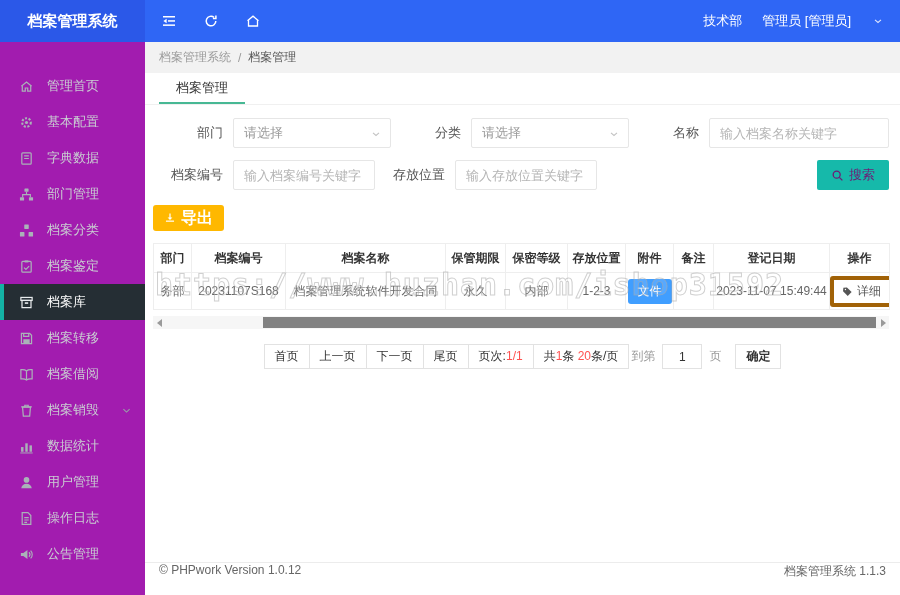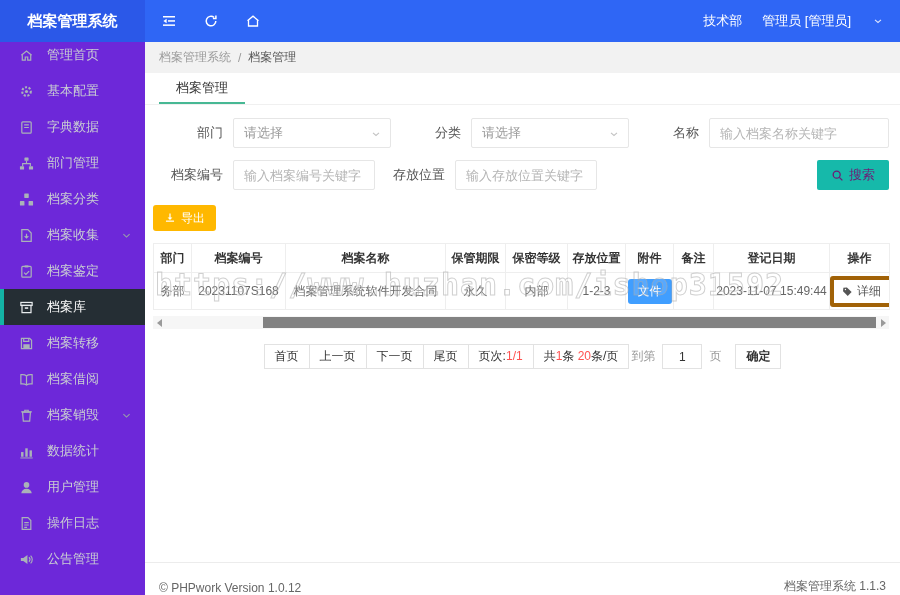--- a/index.html
+++ b/index.html
@@ -11,21 +11,21 @@
   
   .header{position:absolute;top:0;left:0;right:0;height:42px;background:#2f66f5;display:flex;align-items:center;color:#fff;z-index:5;}
   .logo{width:145px;height:42px;background:#2b58e8;display:flex;align-items:center;justify-content:center;font-size:15px;font-weight:bold;flex:none;}
   .header-icons{display:flex;align-items:center;gap:26px;margin-left:16px;}
   .hicon{width:16px;height:16px;color:#fff;cursor:pointer;}
   .header-right{margin-left:auto;display:flex;align-items:center;gap:20px;font-size:13px;padding-right:16px;}
   .user-drop{display:flex;align-items:center;gap:21px;cursor:pointer;}
   .user-drop .caret{width:12px;height:12px;color:#dfe6ff;}
 
   
-  .sidebar{position:absolute;top:28px;left:0;bottom:0;width:145px;background:#6d28d9;padding-top:9px;z-index:4;}
+  .sidebar{position:absolute;top:42px;left:0;bottom:0;width:145px;background:#a21caf;padding-top:26px;z-index:4;}
   .side-item{height:36px;display:flex;align-items:center;color:#c9ced2;font-size:13px;padding-left:19px;position:relative;cursor:pointer;}
   .side-item .icn{width:15px;height:15px;margin-right:13px;color:#aab2b8;flex:none;}
   .side-item .chev{margin-left:auto;margin-right:13px;width:11px;height:11px;color:#98a1a7;flex:none;}
   .side-item.active{background:#252e34;color:#fff;}
   .side-item.active .icn{color:#e8ecee;}
   .side-item.active::before{content:"";position:absolute;left:0;top:0;bottom:0;width:4px;background:#14b3a4;}
 
   
   .main{position:absolute;top:42px;left:145px;right:0;bottom:0;background:#fff;overflow:hidden;}
   .breadcrumb{height:31px;background:#f2f2f2;display:flex;align-items:center;padding:0 14px;font-size:12px;color:#9a9a9a;gap:7px;}
@@ -43,21 +43,21 @@
   .fselect{width:158px;display:flex;align-items:center;padding:0 10px;color:#999;position:relative;cursor:pointer;}
   .fselect .chev{position:absolute;right:8px;top:9px;width:12px;height:12px;color:#c2c2c2;}
   .finput{width:142px;padding:0 10px;color:#333;outline:none;}
   .finput::placeholder{color:#b5b5b5;}
   .fgroup.grow .finput{width:100%;flex:1;}
   .search-btn{margin-left:auto;height:30px;padding:0 14px;background:#16b9aa;color:#701a75;border:none;border-radius:2px;font-size:13px;display:flex;align-items:center;gap:5px;cursor:pointer;}
   .search-btn .icn{width:13px;height:13px;}
 
   
   .toolbar{padding:3px 0 0 8px;}
-  .export-btn{height:26px;padding:0 11px;background:#ffb800;color:#fff;border:none;border-radius:3px;font-size:12px;display:inline-flex;align-items:center;gap:5px;cursor:pointer;}
+  .export-btn{height:26px;padding:0 11px;background:#ffb800;color:#fff;border:none;border-radius:3px;font-size:16px;display:inline-flex;align-items:center;gap:5px;cursor:pointer;font-weight:bold;}
   .export-btn .icn{width:12px;height:12px;}
 
   
   .table-wrap{margin:12px 11px 0 8px;}
   table{width:100%;border-collapse:collapse;table-layout:fixed;font-size:12px;}
   th,td{border:1px solid #eee;text-align:center;overflow:hidden;white-space:nowrap;}
   th{color:#333;font-weight:bold;height:29px;}
   td{color:#666;height:37px;}
   .file-btn{background:#409eff;color:#fff;border-radius:3px;padding:4px 10px;font-size:12px;display:inline-block;cursor:pointer;}
   .detail-btn{border:4px solid #a16207;border-radius:3px;padding:3px 8px;font-size:12px;color:#555;background:#fff;display:inline-flex;align-items:center;gap:4px;cursor:pointer;}
@@ -75,21 +75,21 @@
   .pager{display:flex;justify-content:center;align-items:center;margin-top:15px;font-size:12px;color:#333;border-radius:12px;}
   .pg{border:1px solid #e2e2e2;padding:0 10px;height:25px;line-height:23px;background:#fff;cursor:pointer;margin-left:-1px;text-decoration:none;color:#333;}
   .pg:first-child{margin-left:0;}
   .pg em{font-style:normal;color:#ff5250;}
   .plain{color:#999;margin:0 7px;}
   .plain.first{margin-left:2px;}
   .pg-input{width:40px;height:25px;border:1px solid #e2e2e2;text-align:center;font-size:12px;color:#333;outline:none;}
   .pg-confirm{font-weight:bold;margin-left:7px;}
 
   
-  .footerbar{position:absolute;left:0;right:0;bottom:0;height:33px;border-top:1px solid #ececec;display:flex;align-items:flex-end;justify-content:space-between;padding:0 14px;font-size:12px;color:#666;background:#fff;}
+  .footerbar{position:absolute;left:0;right:0;bottom:0;height:33px;border-top:1px solid #ececec;display:flex;align-items:flex-start;justify-content:space-between;padding:0 14px;font-size:12px;color:#666;background:#fff;}
 
   
   .watermark{position:absolute;left:10px;top:225px;width:610px;text-align:center;font-size:30px;font-weight:bold;letter-spacing:1px;color:rgba(255,255,255,0.12);-webkit-text-stroke:1px rgba(170,170,170,0.55);pointer-events:none;z-index:3;font-family:"DejaVu Sans Mono","Liberation Mono",monospace;}
 </style>
 </head>
 <body>
 
 <div class="header">
   <div class="logo">档案管理系统</div>
   <div class="header-icons">
@@ -166,34 +166,20 @@
     </div>
     <div class="side-item">
       <span class="icn">
         <svg viewBox="0 0 16 16" fill="currentColor">
           <rect x="5.6" y="1.5" width="4.8" height="4.8" rx=".6"></rect>
           <rect x="1" y="9.7" width="4.8" height="4.8" rx=".6"></rect>
           <rect x="10.2" y="9.7" width="4.8" height="4.8" rx=".6"></rect>
         </svg>
       </span>
       <span>档案分类</span>
-    </div>
-    <div class="side-item">
-      <span class="icn">
-        <svg viewBox="0 0 16 16" fill="none" stroke="currentColor" stroke-width="1.3">
-          <path d="M3 1.8h6.5L13 5.3v8.9H3z"></path>
-          <path d="M8 6v4.4M6 8.6 8 10.6l2-2"></path>
-        </svg>
-      </span>
-      <span>档案收集</span>
-      <span class="chev icn">
-        <svg viewBox="0 0 16 16" fill="none" stroke="currentColor" stroke-width="1.5">
-          <path d="M3.5 6 8 10.3 12.5 6"></path>
-        </svg>
-      </span>
     </div>
     <div class="side-item">
       <span class="icn">
         <svg viewBox="0 0 16 16" fill="none" stroke="currentColor" stroke-width="1.3">
           <rect x="3" y="2.6" width="10" height="11.4" rx="1"></rect>
           <path d="M6 1.5h4v2.2H6z" fill="currentColor" stroke="none"></path>
           <path d="M5.4 9.2l2 2 3.4-3.6"></path>
         </svg>
       </span>
       <span>档案鉴定</span>

